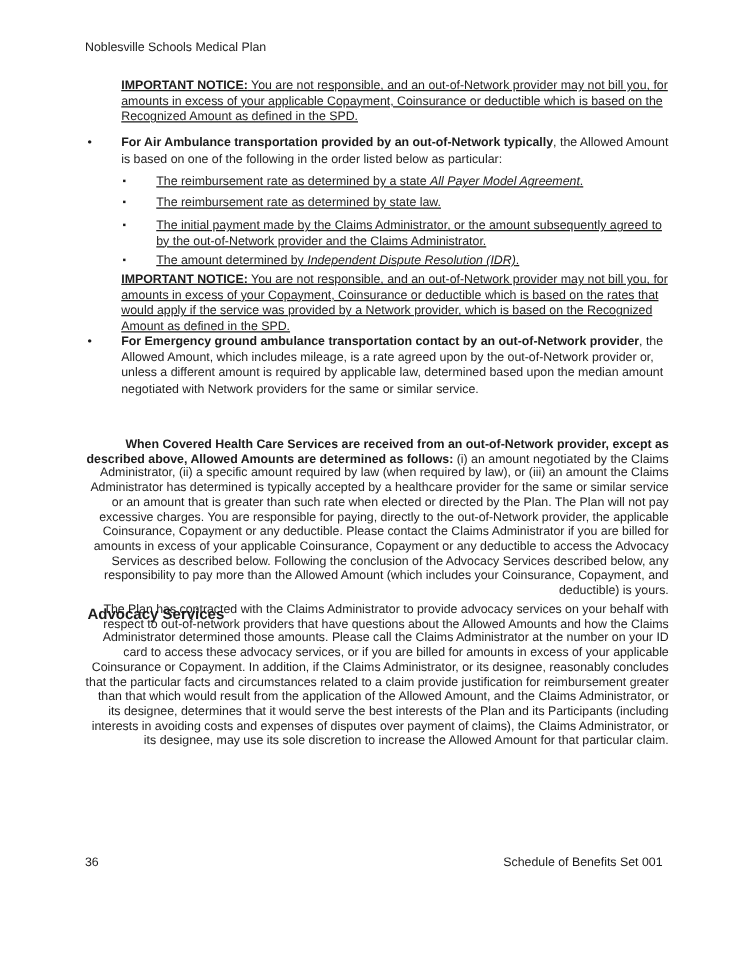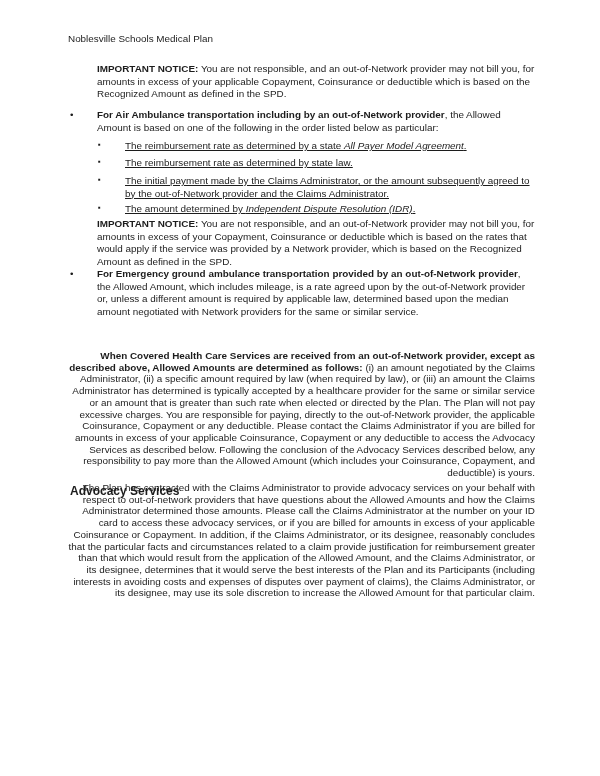--- a/index.html
+++ b/index.html
@@ -18,21 +18,21 @@
     font-size:9.9px;
     line-height:12.6px;
   }
   .abs { position:absolute; }
   .b { font-weight:bold; }
   .i { font-style:italic; }
 
   .header-line { left:68px; top:33px; }
 
   
-  .notice { left:97px; width:438px; }
+  .notice { left:97px; width:438px;text-decoration:underline; }
 
   
   .li1 { left:68px; width:467px; }
   .li1 .glyph { position:absolute; left:2px; top:0; }
   .li1 .lt { margin-left:29px; }
 
   
   .li2 { left:97px; width:438px; }
   .li2 .glyph { position:absolute; left:1px; top:-1px; font-size:8px; }
   .li2 .lt { margin-left:28px;text-decoration:underline; }
@@ -60,21 +60,21 @@
     <span>Noblesville Schools Medical Plan</span>
   </div>
 
   <div class="abs notice" style="top:63px">
     <span class="b">IMPORTANT NOTICE:</span><span> You are not responsible, and an out-of-Network provider may not bill you, for amounts in excess of your applicable Copayment, Coinsurance or deductible which is based on the Recognized Amount as defined in the SPD.</span>
   </div>
 
   <div class="abs li1" style="top:109px">
     <span class="glyph">•</span>
     <div class="lt">
-      <span class="b">For Air Ambulance transportation including by an out-of-Network provider</span><span>, the Allowed Amount is based on one of the following in the order listed below as particular:</span>
+      <span class="b">For Air Ambulance transportation provided by an out-of-Network typically</span><span>, the Allowed Amount is based on one of the following in the order listed below as particular:</span>
     </div>
   </div>
 
   <div class="abs li2" style="top:140px">
     <span class="glyph">▪</span>
     <div class="lt">
       <span>The reimbursement rate as determined by a state </span><span class="i">All Payer Model Agreement</span><span>.</span>
     </div>
   </div>
 
@@ -99,31 +99,35 @@
     </div>
   </div>
 
   <div class="abs notice" style="top:218px">
     <span class="b">IMPORTANT NOTICE:</span><span> You are not responsible, and an out-of-Network provider may not bill you, for amounts in excess of your Copayment, Coinsurance or deductible which is based on the rates that would apply if the service was provided by a Network provider, which is based on the Recognized Amount as defined in the SPD.</span>
   </div>
 
   <div class="abs li1" style="top:268px">
     <span class="glyph">•</span>
     <div class="lt">
-      <span class="b">For Emergency ground ambulance transportation provided by an out-of-Network provider</span><span>, the Allowed Amount, which includes mileage, is a rate agreed upon by the out-of-Network provider or, unless a different amount is required by applicable law, determined based upon the median amount negotiated with Network providers for the same or similar service.</span>
+      <span class="b">For Emergency ground ambulance transportation contact by an out-of-Network provider</span><span>, the Allowed Amount, which includes mileage, is a rate agreed upon by the out-of-Network provider or, unless a different amount is required by applicable law, determined based upon the median amount negotiated with Network providers for the same or similar service.</span>
     </div>
   </div>
 
 
   <div class="abs para lh-tight" style="top:350px">
     <span class="b">When Covered Health Care Services are received from an out-of-Network provider, except as described above, Allowed Amounts are determined as follows:</span><span> (i) an amount negotiated by the Claims Administrator, (ii) a specific amount required by law (when required by law), or (iii) an amount the Claims Administrator has determined is typically accepted by a healthcare provider for the same or similar service or an amount that is greater than such rate when elected or directed by the Plan. The Plan will not pay excessive charges. You are responsible for paying, directly to the out-of-Network provider, the applicable Coinsurance, Copayment or any deductible. Please contact the Claims Administrator if you are billed for amounts in excess of your applicable Coinsurance, Copayment or any deductible to access the Advocacy Services as described below. Following the conclusion of the Advocacy Services described below, any responsibility to pay more than the Allowed Amount (which includes your Coinsurance, Copayment, and deductible) is yours.</span>
   </div>
 
   <div class="abs section-heading" style="top:484px">
     <span>Advocacy Services</span>
   </div>
 
   <div class="abs para lh-tight" style="top:482px">
     <span>The Plan has contracted with the Claims Administrator to provide advocacy services on your behalf with respect to out-of-network providers that have questions about the Allowed Amounts and how the Claims Administrator determined those amounts. Please call the Claims Administrator at the number on your ID card to access these advocacy services, or if you are billed for amounts in excess of your applicable Coinsurance or Copayment. In addition, if the Claims Administrator, or its designee, reasonably concludes that the particular facts and circumstances related to a claim provide justification for reimbursement greater than that which would result from the application of the Allowed Amount, and the Claims Administrator, or its designee, determines that it would serve the best interests of the Plan and its Participants (including interests in avoiding costs and expenses of disputes over payment of claims), the Claims Administrator, or its designee, may use its sole discretion to increase the Allowed Amount for that particular claim.</span>
   </div>
 
+  <div class="abs footer-row">
+    <span>36</span>
+    <span>Schedule of Benefits Set 001</span>
+  </div>
 
 </div>
 
 </body></html>

